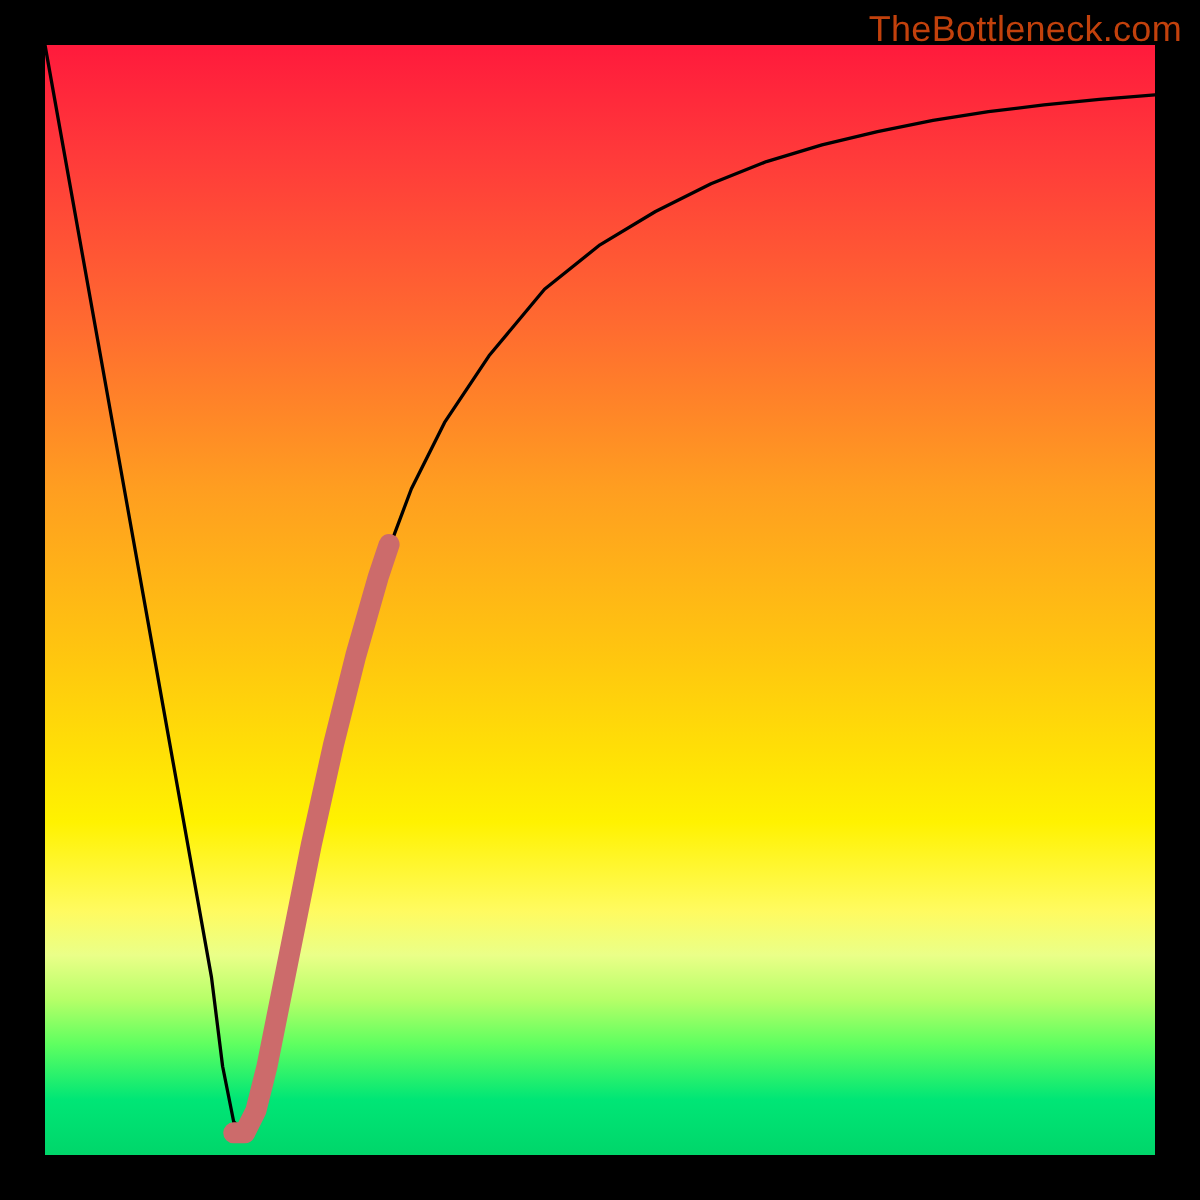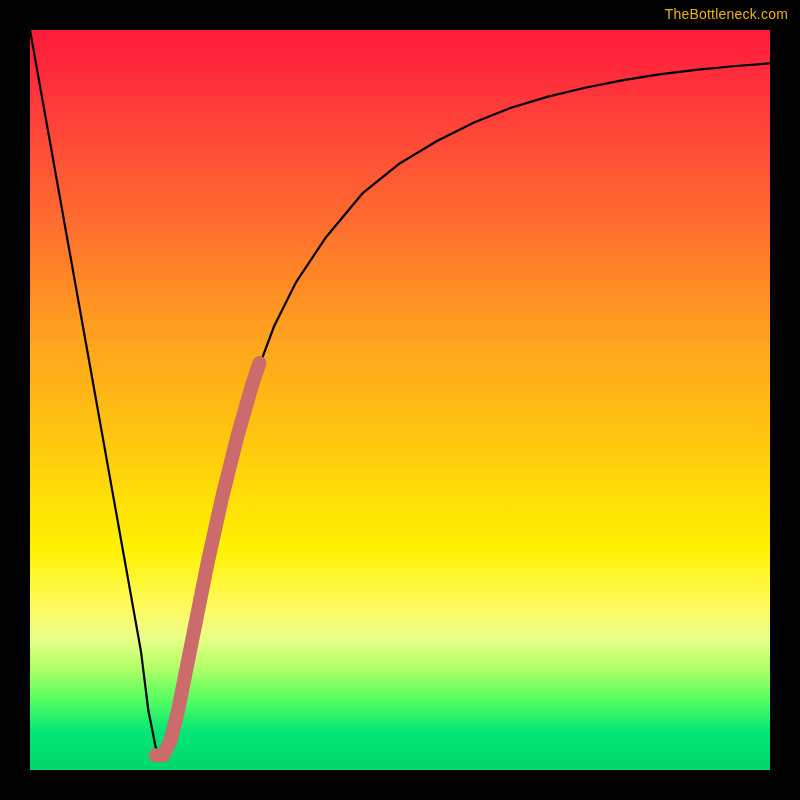--- a/index.html
+++ b/index.html
@@ -29,23 +29,23 @@
       #5fff60 90%,
       #00e676 95%,
       #00d66a 100%
     );
   }
   .watermark {
     position: absolute;
     top: 6px;
     right: 12px;
     font-family: Arial, Helvetica, sans-serif;
-    font-size: 14px;
+    font-size: 24px;
     font-weight: 500;
-    color: #eab308;
+    color: #c2410c;
     letter-spacing: 0.2px;
     user-select: none;
   }
   svg.curves {
     position: absolute;
     left: 0; top: 0;
     width: 100%;
     height: 100%;
   }
 </style>

